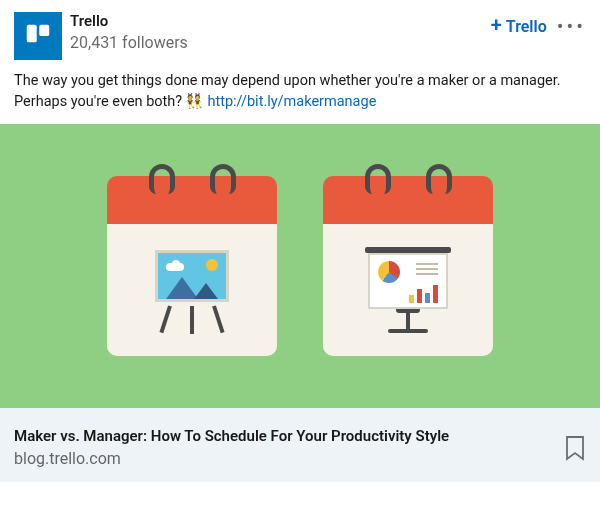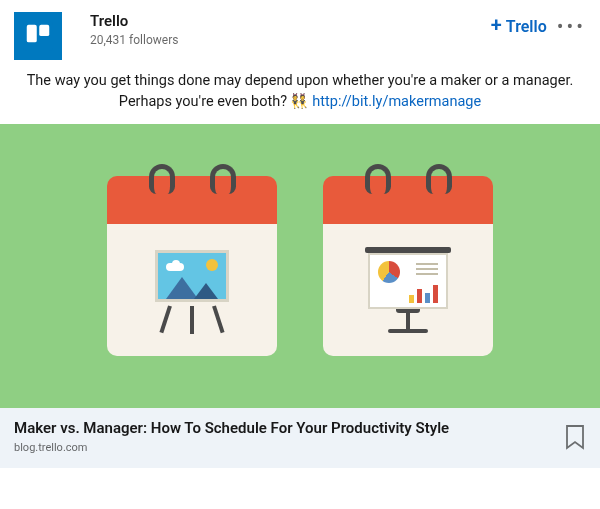--- a/index.html
+++ b/index.html
@@ -1,28 +1,28 @@
 <!DOCTYPE html>
 <html><head>
   <meta charset="utf-8">
   <style>
     * { box-sizing: border-box; margin: 0; padding: 0; }
     body { font-family: -apple-system, BlinkMacSystemFont, "Segoe UI", Roboto, Helvetica, Arial, sans-serif; width: 600px; background: #fff; color: rgba(0,0,0,0.9); }
     .card { width: 600px; }
-    .header { display: flex; align-items: flex-start; padding: 12px 14px 8px 14px; gap: 20px; }
+    .header { display: flex; align-items: flex-start; padding: 12px 14px 8px 14px; }
     .avatar { width: 48px; height: 48px; background: #0079bf; display: flex; align-items: center; justify-content: center; flex-shrink: 0; }
     .avatar svg { display: block; }
     .meta { margin-left: 8px; flex: 1; padding-top: 0; }
     .name { font-weight: 600; font-size: 15px; line-height: 1.3; color: rgba(0,0,0,0.9); }
-    .followers, .time { font-size: 12px; color: rgba(0,0,0,0.6); line-height: 1.4; }
+    .followers, .time { font-size: 16px; color: rgba(0,0,0,0.6); line-height: 1.4; }
     .actions { display: flex; align-items: center; gap: 10px; margin-top: 4px; }
     .follow { color: #0a66c2; font-weight: 600; font-size: 16px; display: flex; align-items: center; gap: 4px; cursor: pointer; }
     .follow-plus { font-size: 20px; line-height: 0.8; position: relative; top: -1px; }
     .more { color: rgba(0,0,0,0.6); font-size: 20px; letter-spacing: 3px; cursor: pointer; line-height: 1; }
-    .body { padding: 2px 14px 12px 14px; font-size: 14.5px; line-height: 1.45; color: rgba(0,0,0,0.9); text-align: center; }
+    .body { padding: 2px 14px 12px 14px; font-size: 14.5px; line-height: 1.45; color: rgba(0,0,0,0.9); }
     .body a { color: #0a66c2; text-decoration: none; }
     .emoji { display: inline-block; }
     .image-area { width: 600px; height: 284px; background: #8fcf83; display: flex; justify-content: center; align-items: center; gap: 46px; }
     .calendar { width: 170px; height: 180px; position: relative; }
     .rings { position: absolute; top: -12px; left: 0; right: 0; display: flex; justify-content: space-around; padding: 0 24px; }
     .ring { width: 26px; height: 30px; border: 5px solid #4a4a4a; border-radius: 14px 14px 8px 8px; border-bottom: none; background: transparent; position: relative; }
     .cal-top { width: 100%; height: 48px; background: #e85a3b; border-radius: 10px 10px 0 0; }
     .cal-body { width: 100%; height: 132px; background: #f7f2e9; border-radius: 0 0 10px 10px; display: flex; align-items: center; justify-content: center; position: relative; }
     .easel { width: 80px; height: 88px; position: relative; }
     .easel-board { width: 74px; height: 52px; background: #63c5e4; border: 3px solid #d8d4c5; position: relative; margin: 4px auto 0; }
@@ -44,24 +44,24 @@
     .line { width: 22px; height: 2px; background: #c3bda8; }
     .bars { position: absolute; bottom: 4px; right: 8px; display: flex; align-items: flex-end; gap: 3px; }
     .bar { width: 5px; background: #d84c3c; }
     .b1 { height: 8px; background: #f3c23c; }
     .b2 { height: 14px; }
     .b3 { height: 10px; background: #5a8fc7; }
     .b4 { height: 18px; }
     .screen-pull { width: 24px; height: 4px; background: #4a4a4a; margin: 0 auto; border-radius: 0 0 3px 3px; }
     .stand { width: 4px; height: 16px; background: #4a4a4a; margin: 0 auto; }
     .base { width: 40px; height: 4px; background: #4a4a4a; margin: 0 auto; border-radius: 2px; }
-    .link-card { background: #eef3f8; padding: 11px 14px 14px 14px; display: flex; align-items: center; gap: 10px; }
+    .link-card { background: #eef3f8; padding: 19px 14px 14px 14px; display: flex; align-items: center; gap: 10px; }
     .link-text { flex: 1; }
     .link-title { font-weight: 600; font-size: 15px; color: rgba(0,0,0,0.9); margin-bottom: 4px; }
-    .link-source { font-size: 11px; color: rgba(0,0,0,0.6); }
+    .link-source { font-size: 16px; color: rgba(0,0,0,0.6); }
     .bookmark { width: 22px; height: 26px; cursor: pointer; flex-shrink: 0; }
     .bookmark svg { display: block; }
   </style>
 </head>
 <body>
 
 <div class="card">
   <div class="header">
     <div class="avatar">
       <svg width="30" height="30" viewBox="0 0 24 24">

